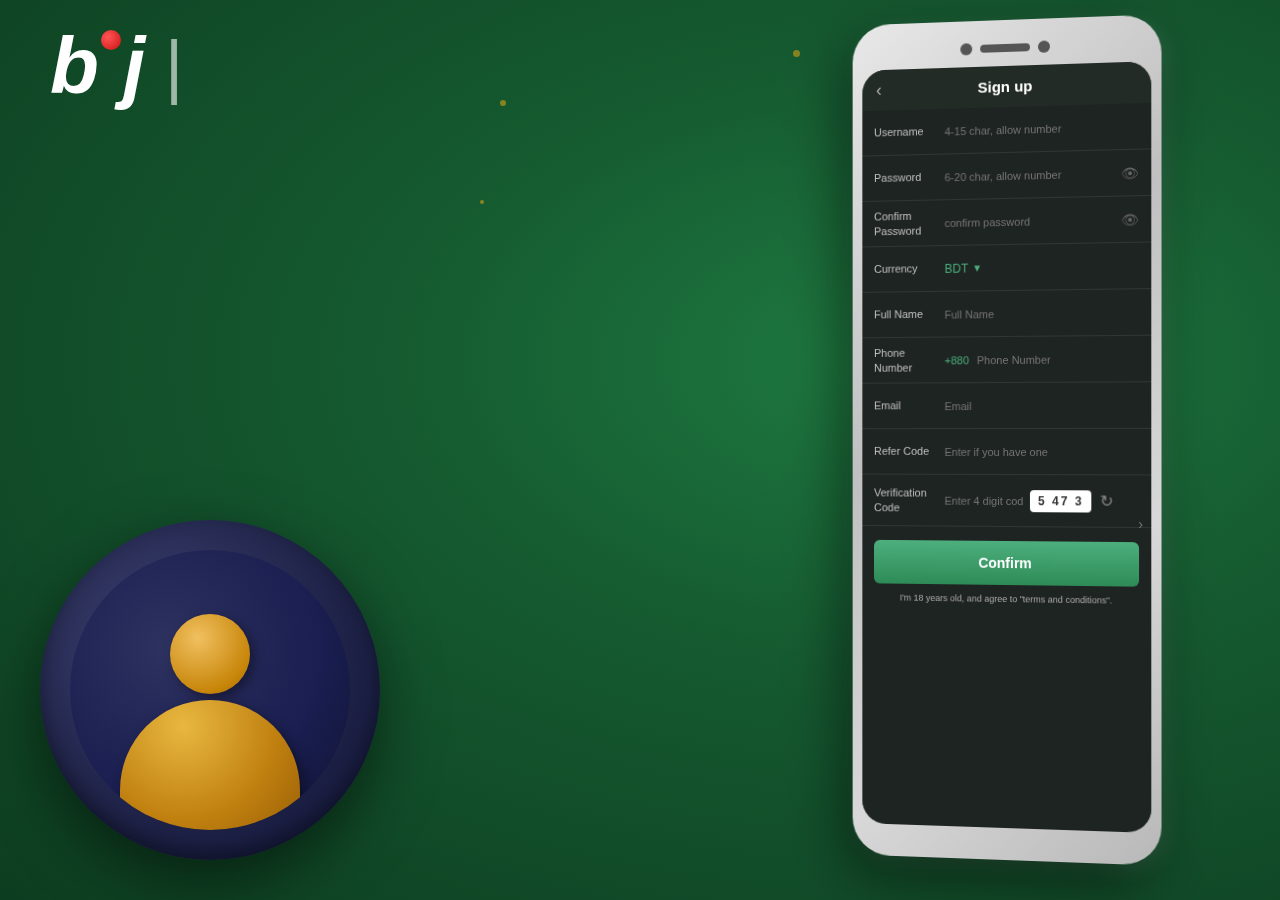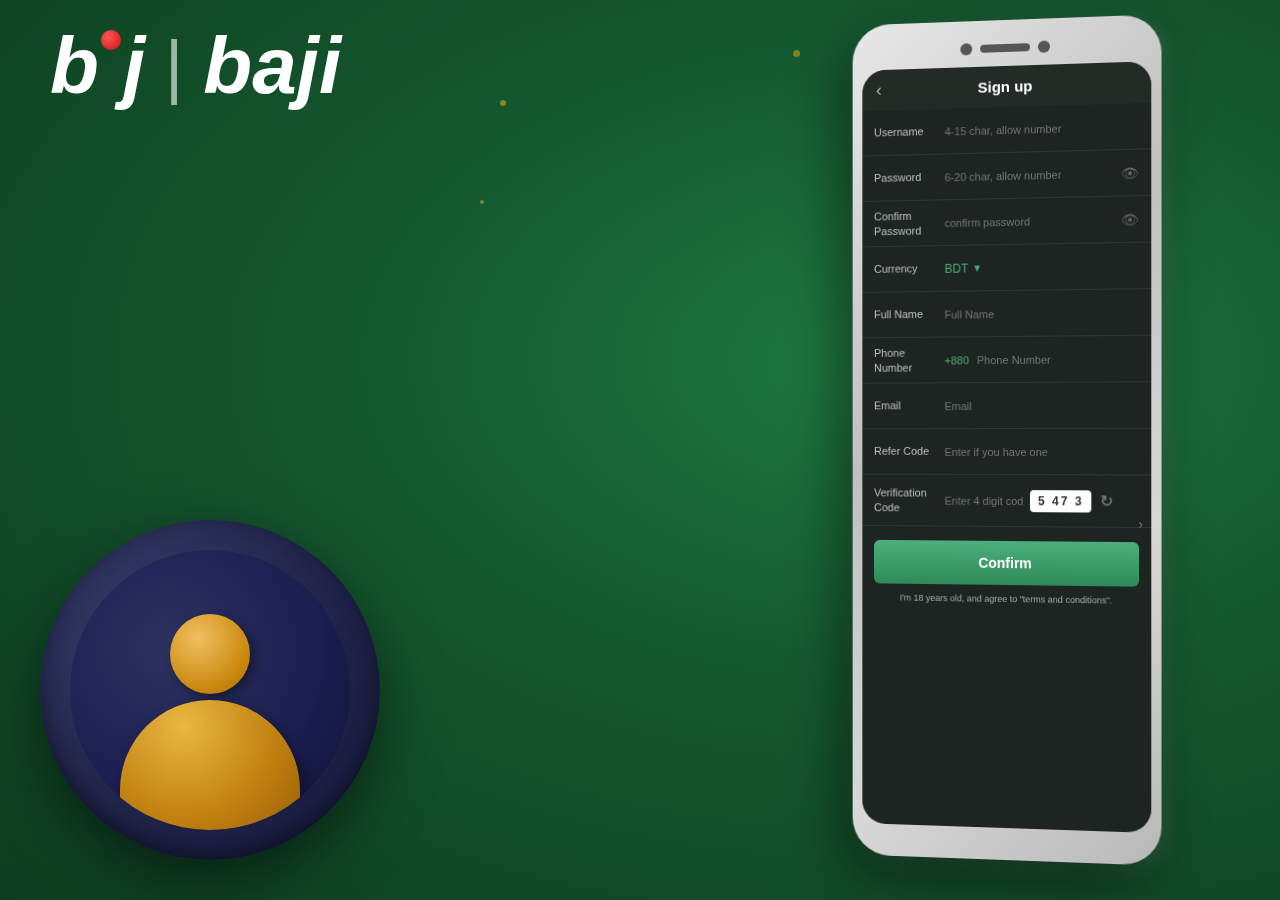--- a/index.html
+++ b/index.html
@@ -351,21 +351,20 @@
 <div class="gold-dot" style="width:6px;height:6px;top:100px;left:500px;"></div>
 <div class="gold-dot" style="width:4px;height:4px;top:200px;left:480px;"></div>
 
 <div class="logo-container">
   <div class="bj-logo">
     <span class="letter-b">b</span>
     <span class="red-dot"></span>
     <span class="letter-j">j</span>
   </div>
   <span class="pipe-sep">|</span>
-  <span class="baji-text">baji</span>
 </div>
 
 <div class="avatar-container">
   <div class="avatar-outer">
     <div class="avatar-inner">
       <div class="avatar-figure">
         <div class="avatar-head"></div>
         <div class="avatar-body"></div>
       </div>
     </div>

